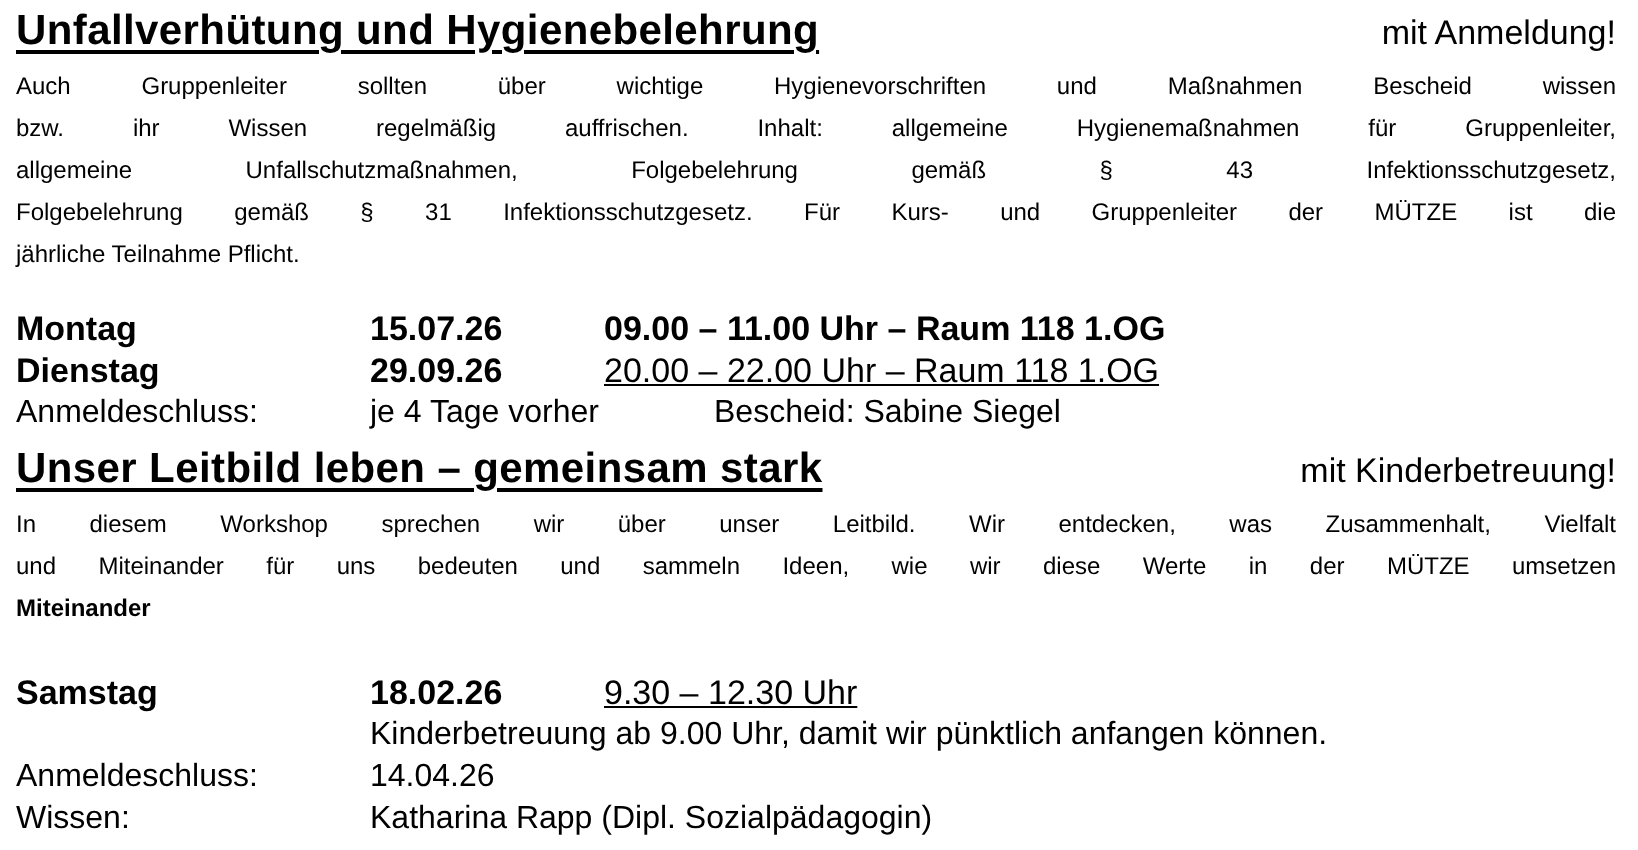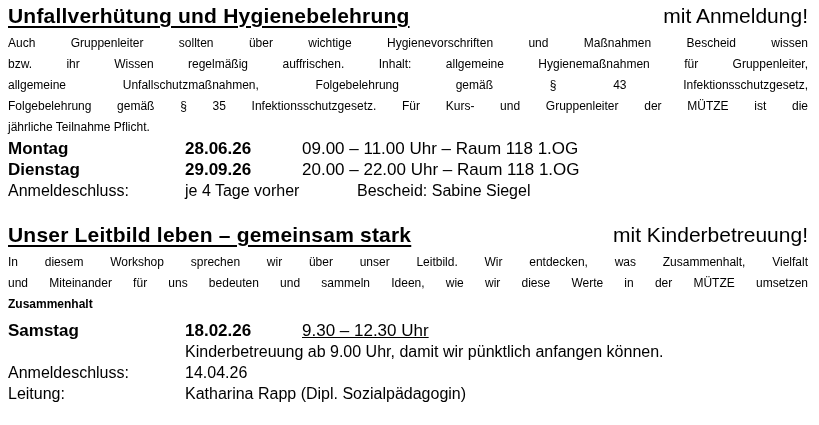--- a/index.html
+++ b/index.html
@@ -22,94 +22,94 @@
   .title {
     margin: 0;
     font-size: 21px;
     font-weight: bold;
     text-decoration: underline;
     text-decoration-thickness: 2px;
     text-underline-offset: 3px;
     letter-spacing: 0.2px;
     white-space: nowrap;
   }
-  .note { font-size: 21px; white-space: nowrap; }
+  .note { font-size: 17px; white-space: nowrap; }
 
   .para { margin-top: 5px; }
   .line { font-size: 12px; line-height: 21px; white-space: normal; }
   .just { text-align: justify; text-align-last: justify; }
   .b { font-weight: bold; }
 
   .rows { margin-top: 0; }
   .rows.gap { margin-top: 5px; }
   .row { position: relative; height: 21px; font-size: 16px; line-height: 21px; }
   .row:has(.b) { font-size: 17px; }
-  .cell { position: absolute; top: 0; white-space: nowrap; }
+  .cell { position: absolute; top: 16px; white-space: nowrap; }
 
   .section2 { margin-top: 22px; }
 </style>
 </head>
 <body>
 
 <div class="page">
 
   <section>
     <div class="head">
       <h1 class="title">Unfallverhütung und Hygienebelehrung</h1>
       <span class="note">mit Anmeldung!</span>
     </div>
     <div class="para">
         <div class="line just"><span>Auch Gruppenleiter sollten über wichtige Hygienevorschriften und Maßnahmen Bescheid wissen</span></div>
         <div class="line just"><span>bzw. ihr Wissen regelmäßig auffrischen. Inhalt: allgemeine Hygienemaßnahmen für Gruppenleiter,</span></div>
         <div class="line just"><span>allgemeine Unfallschutzmaßnahmen, Folgebelehrung gemäß § 43 Infektionsschutzgesetz,</span></div>
-        <div class="line just"><span>Folgebelehrung gemäß § 35 Infektionsschutzgesetz. Für Kurs- und Gruppenleiter der MÜTZE ist die</span></div>
+        <div class="line just"><span>Folgebelehrung gemäß § 31 Infektionsschutzgesetz. Für Kurs- und Gruppenleiter der MÜTZE ist die</span></div>
         <div class="line"><span>jährliche Teilnahme Pflicht.</span></div>
       </div>
     <div class="rows">
         <div class="row">
           <span class="cell b" style="left: 0px;">Montag</span>
-          <span class="cell b" style="left: 177px;">28.06.26</span>
-          <span class="cell" style="left: 294px;">09.00 – 11.00 Uhr – Raum 118 1.OG</span>
+          <span class="cell b" style="left: 177px;">15.07.26</span>
+          <span class="cell" style="left: 294px; font-weight: bold;">09.00 – 11.00 Uhr – Raum 118 1.OG</span>
         </div>
         <div class="row">
           <span class="cell b" style="left: 0px;">Dienstag</span>
           <span class="cell b" style="left: 177px;">29.09.26</span>
-          <span class="cell" style="left: 294px;">20.00 – 22.00 Uhr – Raum 118 1.OG</span>
+          <span class="cell" style="left: 294px; text-decoration: underline;">20.00 – 22.00 Uhr – Raum 118 1.OG</span>
         </div>
         <div class="row">
           <span class="cell" style="left: 0px;">Anmeldeschluss:</span>
           <span class="cell" style="left: 177px;">je 4 Tage vorher</span>
           <span class="cell" style="left: 349px;">Bescheid: Sabine Siegel</span>
         </div>
       </div>
   </section>
 
   <section class="section2">
     <div class="head">
       <h1 class="title">Unser Leitbild leben – gemeinsam stark</h1>
       <span class="note">mit Kinderbetreuung!</span>
     </div>
     <div class="para">
         <div class="line just"><span>In diesem Workshop sprechen wir über unser Leitbild. Wir entdecken, was Zusammenhalt, Vielfalt</span></div>
         <div class="line just"><span>und Miteinander für uns bedeuten und sammeln Ideen, wie wir diese Werte in der MÜTZE umsetzen</span></div>
-        <div class="line"><span class="b">Zusammenhalt</span></div>
+        <div class="line"><span class="b">Miteinander</span></div>
       </div>
     <div class="rows gap">
         <div class="row">
           <span class="cell b" style="left: 0px;">Samstag</span>
           <span class="cell b" style="left: 177px;">18.02.26</span>
           <span class="cell" style="left: 294px; text-decoration: underline;">9.30 – 12.30 Uhr</span>
         </div>
         <div class="row">
           <span class="cell" style="left: 177px;">Kinderbetreuung ab 9.00 Uhr, damit wir pünktlich anfangen können.</span>
         </div>
         <div class="row">
           <span class="cell" style="left: 0px;">Anmeldeschluss:</span>
           <span class="cell" style="left: 177px;">14.04.26</span>
         </div>
         <div class="row">
-          <span class="cell" style="left: 0px;">Leitung:</span>
+          <span class="cell" style="left: 0px;">Wissen:</span>
           <span class="cell" style="left: 177px;">Katharina Rapp (Dipl. Sozialpädagogin)</span>
         </div>
       </div>
   </section>
 
 </div>
 
 </body></html>

